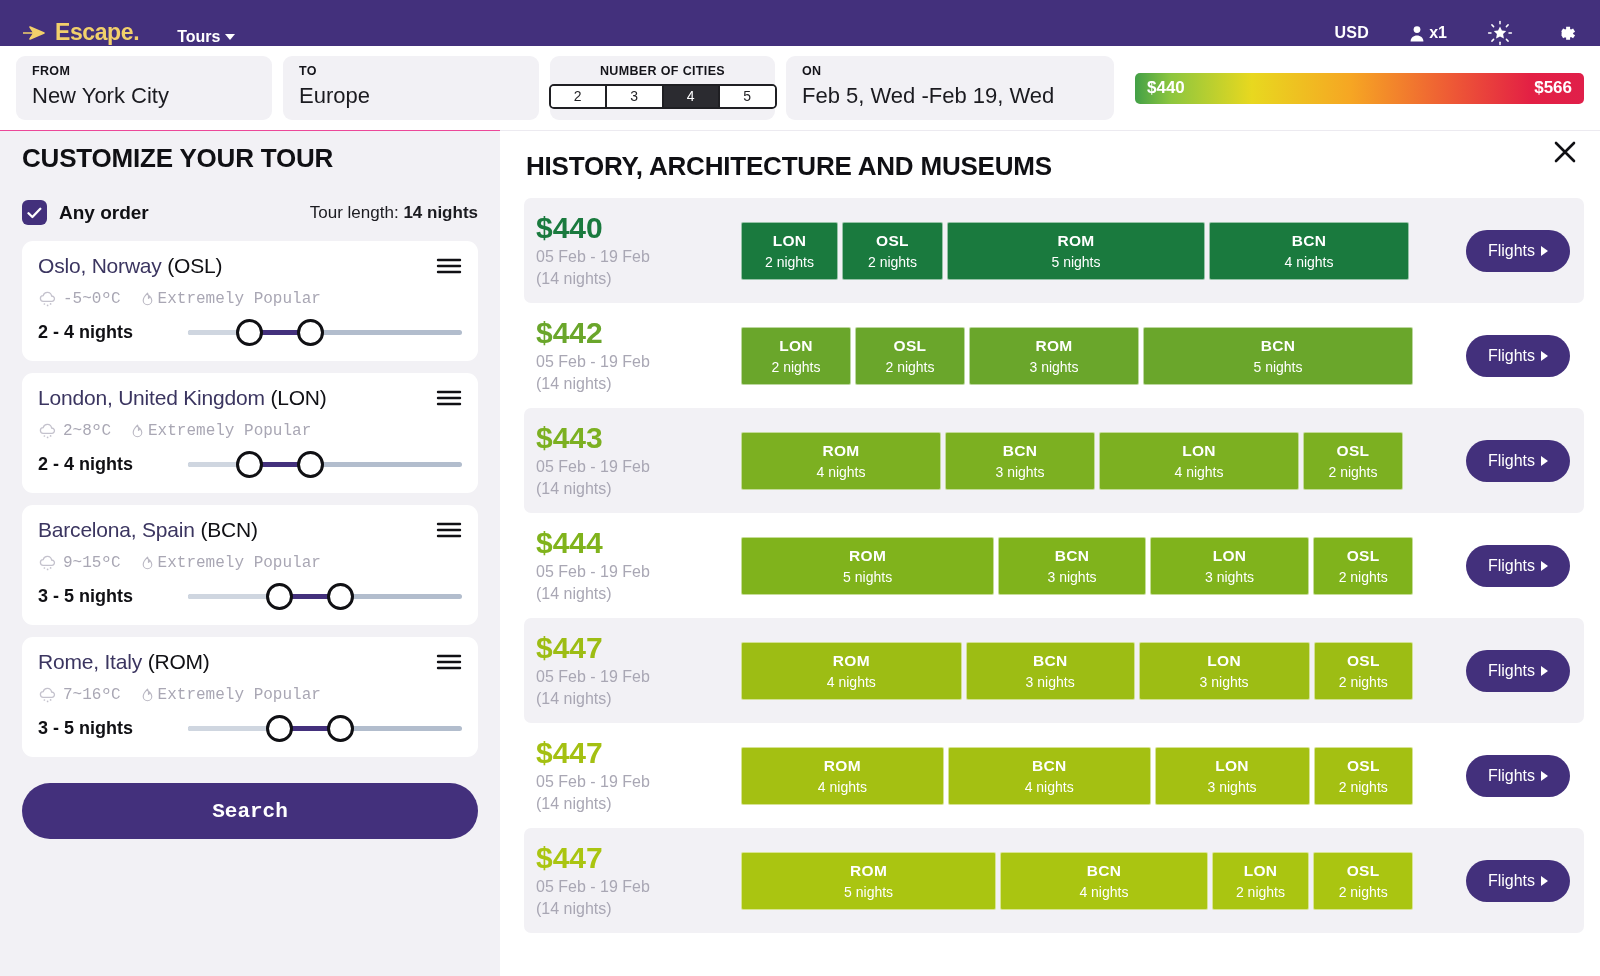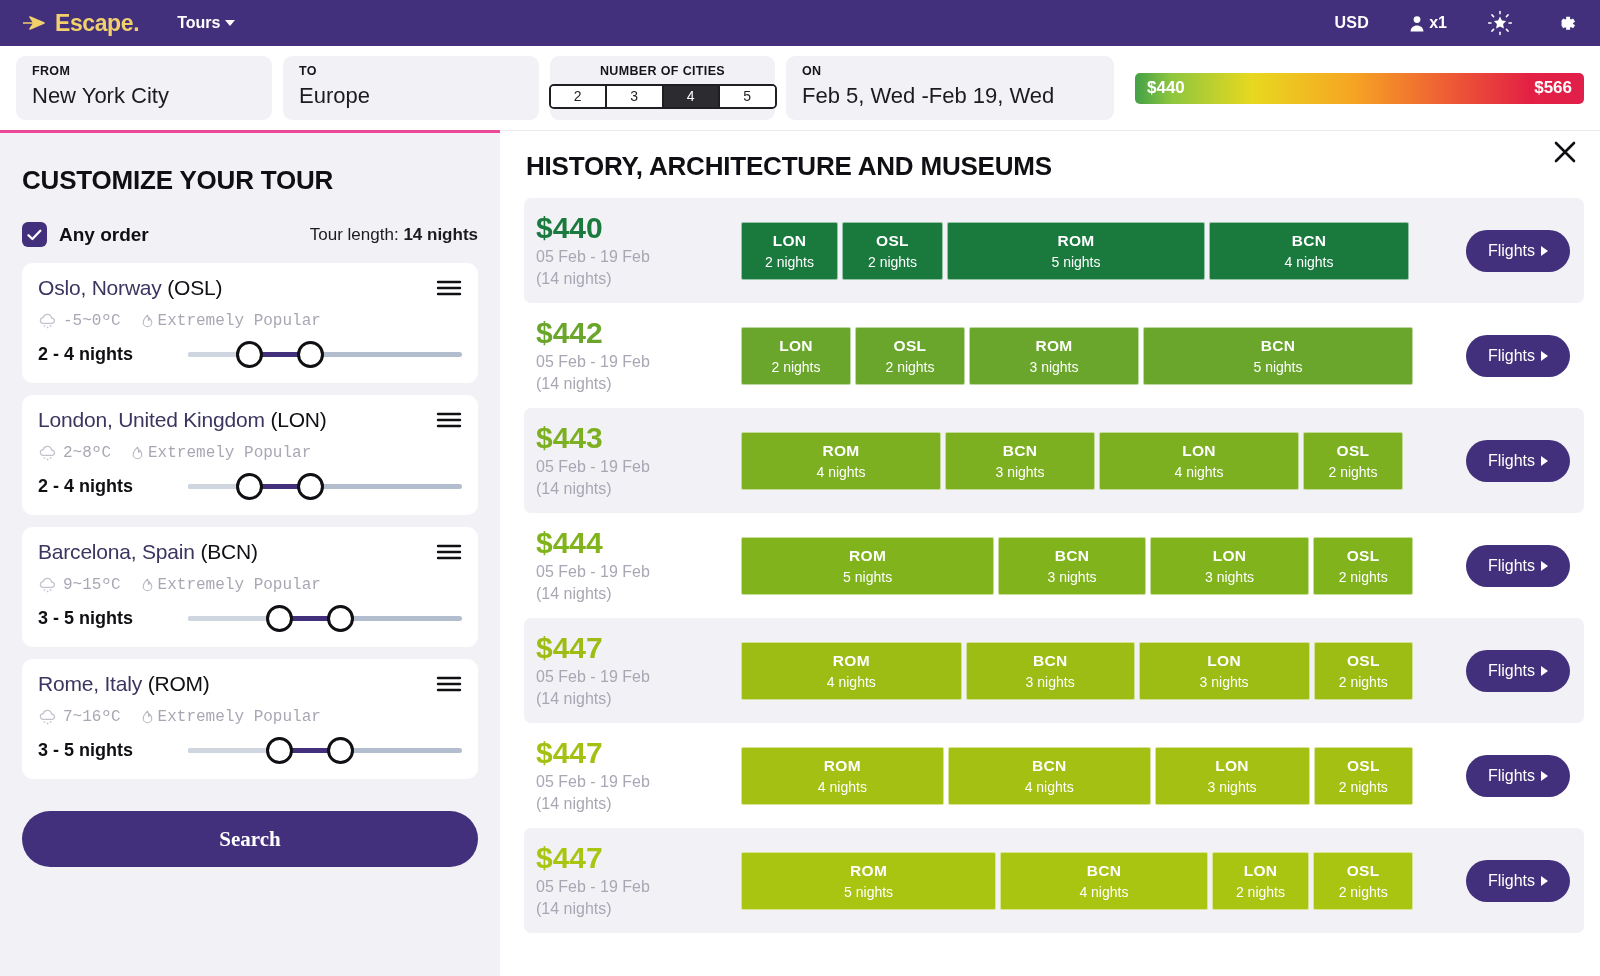--- a/index.html
+++ b/index.html
@@ -8,21 +8,21 @@
     font-family: "Liberation Sans", sans-serif;
     background: #ffffff;
     overflow: hidden;
   }
 
   
   .topnav {
     height: 46px;
     background: #43307c;
     display: flex;
-    align-items: center;
+    align-items: flex-end;
     padding: 0 22px;
     color: #ffffff;
   }
   .brand { display: flex; align-items: center; gap: 7px; }
   .brand-plane { width: 26px; height: 18px; display: block; }
   .brand-name {
     font-size: 23px; font-weight: bold; color: #f2d06b;
     letter-spacing: -0.4px;
   }
   .nav-tours {
@@ -88,22 +88,22 @@
   .fare-mid {
     position: absolute; left: 0; right: 0; text-align: center;
     font-size: 16px; letter-spacing: .6px;
   }
 
   
   .body-wrap { display: flex; height: 846px; }
 
   
   .left {
-    width: 500px; background: #f2f1f5; padding: 32px 22px 0 22px;
-    border-top: 3px solid #ec4899;
+    width: 500px; background: #f2f1f5; padding: 12px 22px 0 22px;
+    border-top: 1px solid #ec4899;
     position: relative;
   }
   .left-title {
     font-size: 26px; font-weight: bold; color: #101014;
     letter-spacing: -.2px; margin-bottom: 26px;
   }
   .order-row {
     display: flex; align-items: center; margin-bottom: 16px;
   }
   .cbx {
@@ -148,24 +148,24 @@
   .fill {
     position: absolute; top: 13px; height: 5px; background: #43307c;
   }
   .knob {
     position: absolute; top: 2px; width: 27px; height: 27px;
     border-radius: 50%; background: #ffffff; border: 3px solid #101014;
     cursor: pointer;
   }
 
   .search-btn {
-    width: 100%; height: 56px; margin-top: 20px;
+    width: 100%; height: 56px; margin-top: 14px;
     background: #43307c; color: #ffffff; border: none; border-radius: 28px;
     font-size: 21px; font-weight: bold; cursor: pointer;
-    font-family: Liberation Serif, serif;
+    font-family: Liberation Mono, monospace;
   }
 
   
   .right {
     flex: 1; background: #ffffff; position: relative;
     padding: 0 16px 0 24px; border-top: 1px solid #eceaf0;
   }
   .close-x {
     position: absolute; top: 6px; right: 20px; cursor: pointer;
   }

